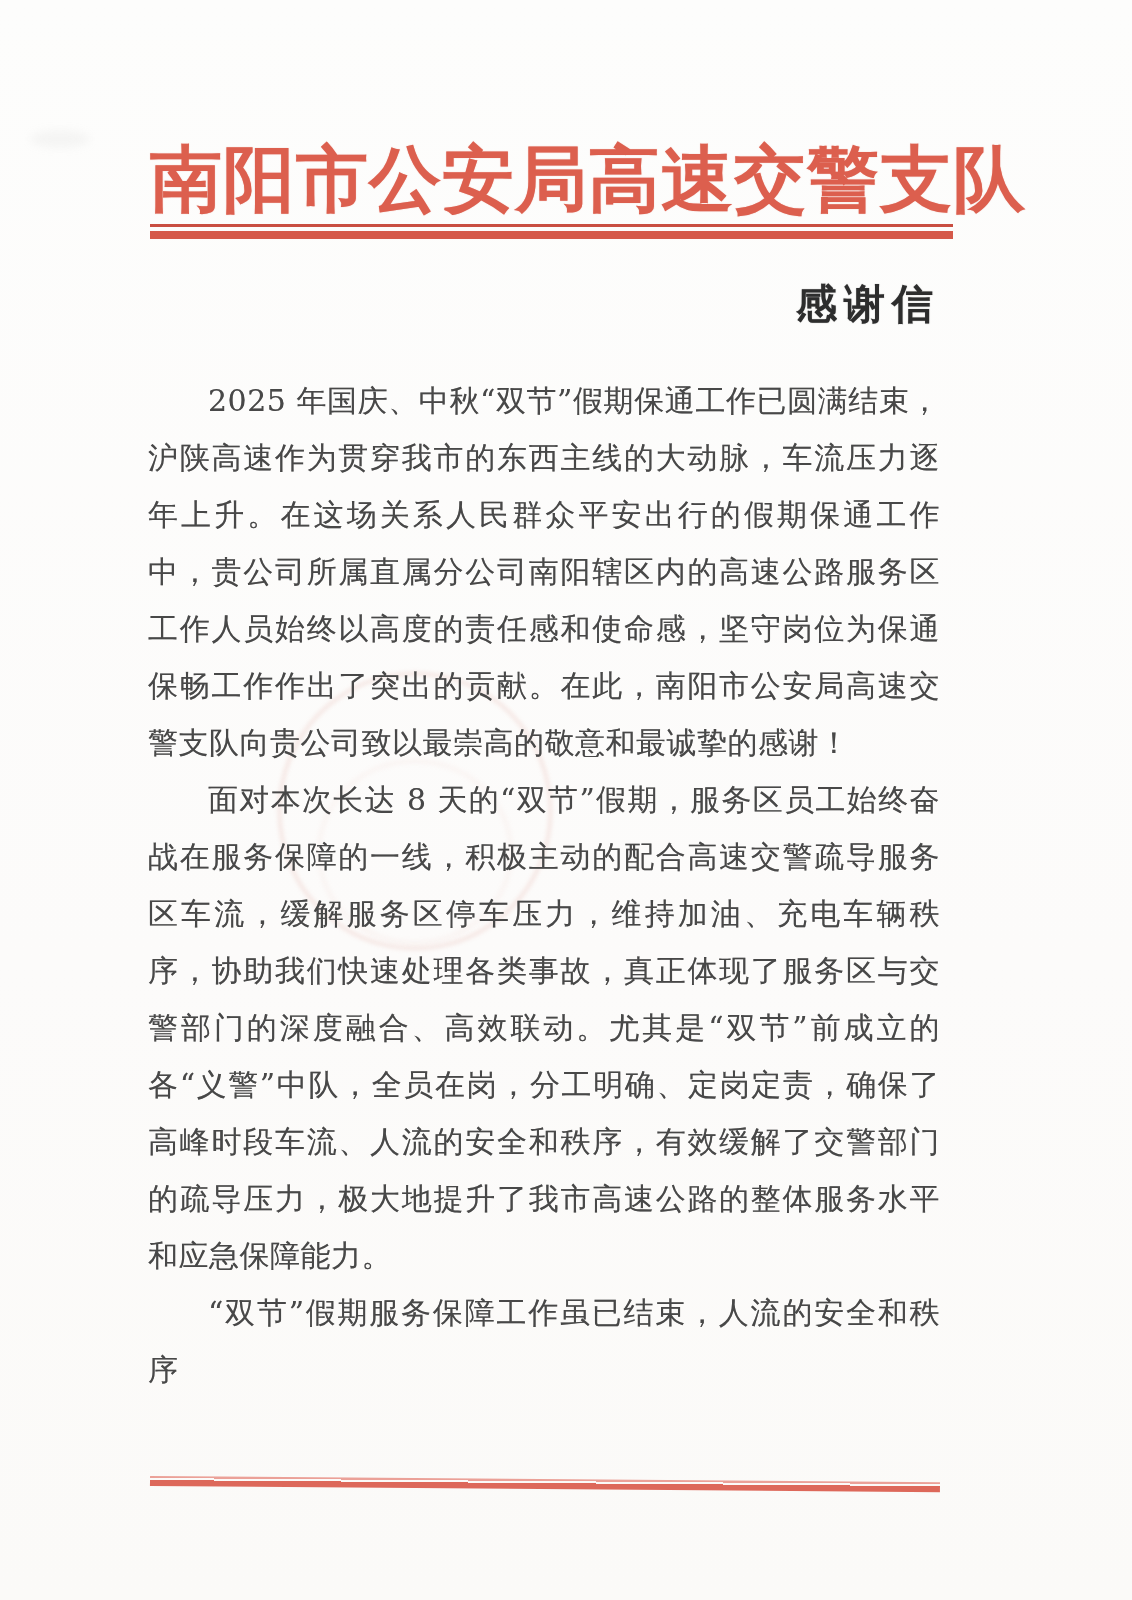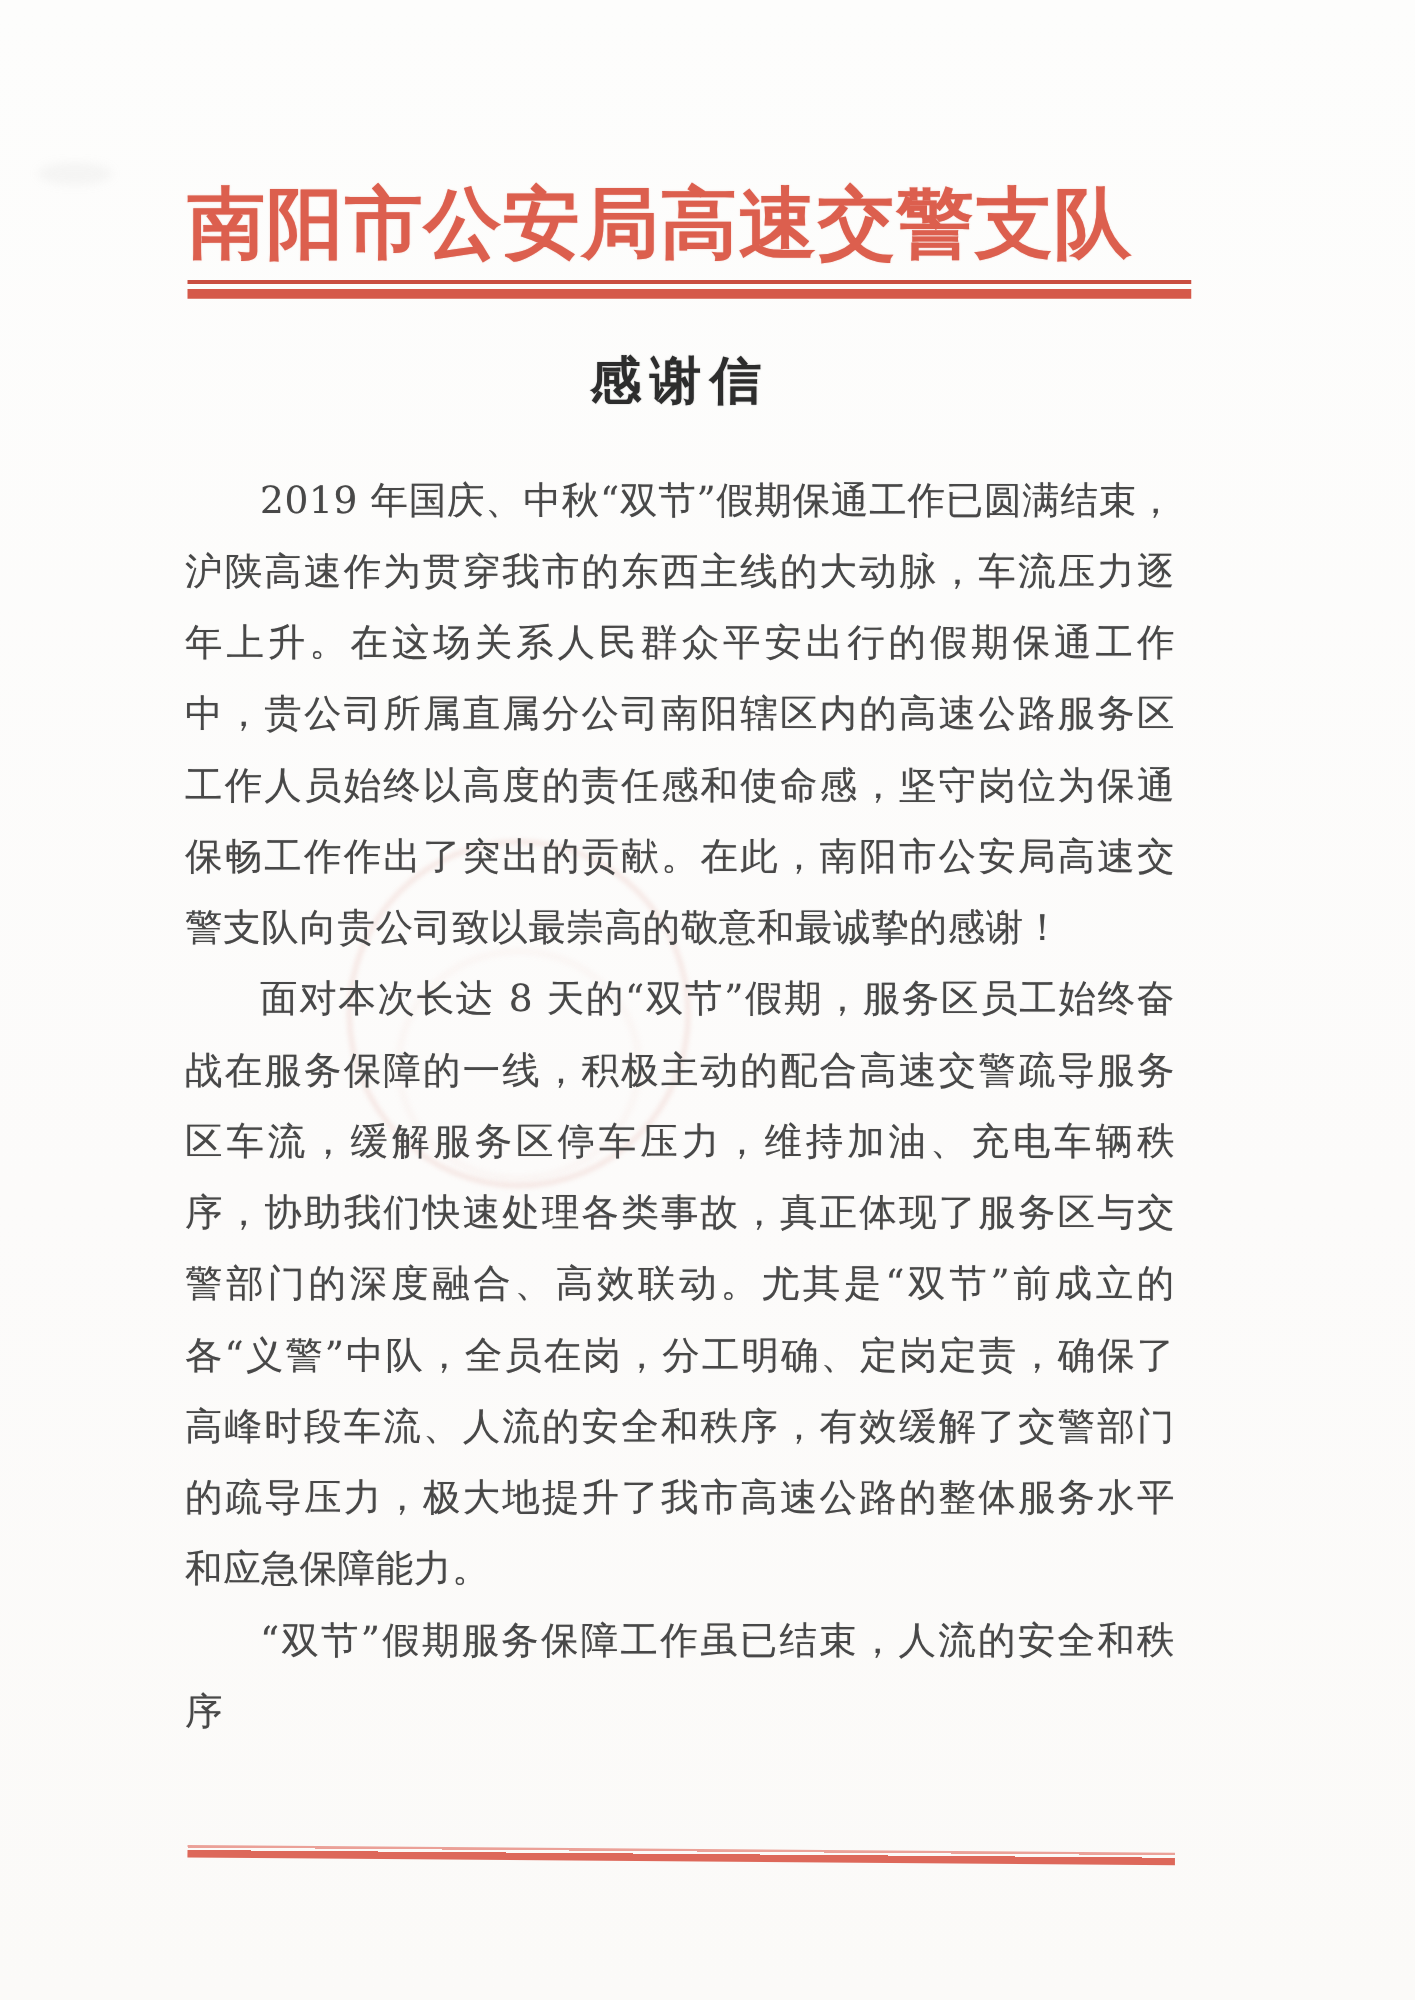--- a/index.html
+++ b/index.html
@@ -15,22 +15,22 @@
     background: linear-gradient(180deg, #fdfdfc 0%, #fcfbfa 60%, #fbfaf8 100%);
     overflow: hidden;
     font-family: "DejaVu Serif", serif;
   }
   
   .letterhead-title {
     position: absolute;
     top: 136px;
     left: 150px;
     width: 812px;
-    text-align: left;
-    font-size: 62px;
+    text-align: right;
+    font-size: 72px;
     line-height: 86px;
     font-weight: bold;
     letter-spacing: 1px;
     color: #dc5f4e;
     text-shadow: 0 0 1px rgba(220, 95, 78, 0.55);
     font-family: "DejaVu Serif", "Liberation Serif", serif;
     white-space: nowrap;
   }
   
   .header-rule {
@@ -45,21 +45,21 @@
       rgba(0,0,0,0) 3px, rgba(0,0,0,0) 7px,
       #d5594a 7px, #d5594a 15px
     );
   }
   
   .doc-title {
     position: absolute;
     top: 281px;
     left: 148px;
     width: 792px;
-    text-align: center;
+    text-align: right;
     font-size: 41px;
     line-height: 46px;
     font-weight: bold;
     letter-spacing: 7px;
     color: #2d2d2d;
     text-shadow: 0 0 1px rgba(45,45,45,0.5);
     font-family: "DejaVu Sans", "Liberation Sans", sans-serif;
   }
   
   .letter-body {
@@ -146,20 +146,20 @@
   <div class="letterhead-title">南阳市公安局高速交警支队</div>
 
   <div class="header-rule"></div>
 
   <div class="doc-title">感谢信</div>
 
   <div class="stamp-ghost"></div>
   <div class="stamp-ghost-inner"></div>
 
   <div class="letter-body">
-    <p class="indent">2019 年国庆、中秋“双节”假期保通工作已圆满结束，沪陕高速作为贯穿我市的东西主线的大动脉，车流压力逐年上升。在这场关系人民群众平安出行的假期保通工作中，贵公司所属直属分公司南阳辖区内的高速公路服务区工作人员始终以高度的责任感和使命感，坚守岗位为保通保畅工作作出了突出的贡献。在此，南阳市公安局高速交警支队向贵公司致以最崇高的敬意和最诚挚的感谢！</p>
+    <p class="indent">2025 年国庆、中秋“双节”假期保通工作已圆满结束，沪陕高速作为贯穿我市的东西主线的大动脉，车流压力逐年上升。在这场关系人民群众平安出行的假期保通工作中，贵公司所属直属分公司南阳辖区内的高速公路服务区工作人员始终以高度的责任感和使命感，坚守岗位为保通保畅工作作出了突出的贡献。在此，南阳市公安局高速交警支队向贵公司致以最崇高的敬意和最诚挚的感谢！</p>
     <p class="indent">面对本次长达 8 天的“双节”假期，服务区员工始终奋战在服务保障的一线，积极主动的配合高速交警疏导服务区车流，缓解服务区停车压力，维持加油、充电车辆秩序，协助我们快速处理各类事故，真正体现了服务区与交警部门的深度融合、高效联动。尤其是“双节”前成立的各“义警”中队，全员在岗，分工明确、定岗定责，确保了高峰时段车流、人流的安全和秩序，有效缓解了交警部门的疏导压力，极大地提升了我市高速公路的整体服务水平和应急保障能力。</p>
     <p class="indent">“双节”假期服务保障工作虽已结束，人流的安全和秩序</p>
   </div>
 
   <div class="footer-rule"></div>
 
 </div>
 
 </body></html>

